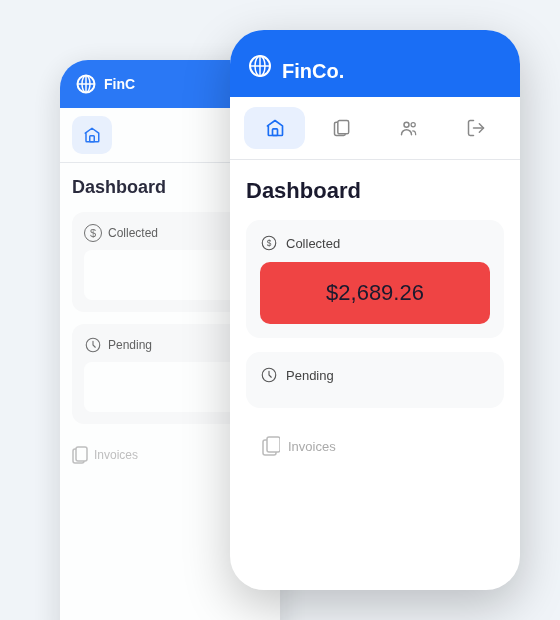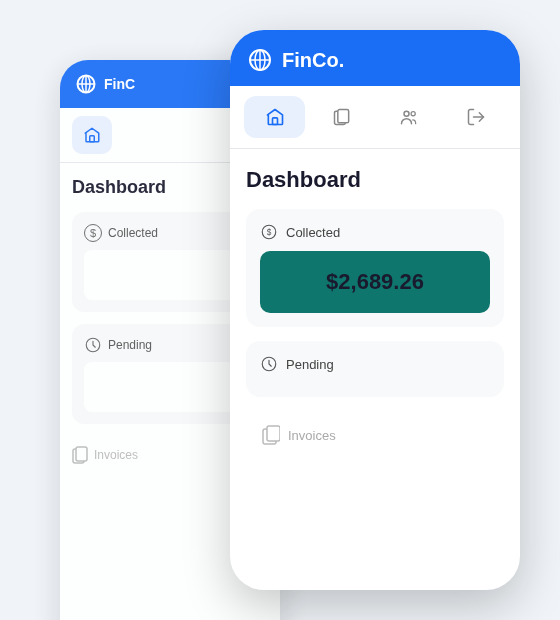--- a/index.html
+++ b/index.html
@@ -119,20 +119,21 @@
       gap: 10px;
     }
 
     .phone-front .header-logo {
       color: #fff;
       font-size: 20px;
       font-weight: 700;
       display: flex;
       align-items: center;
       gap: 8px;
+      margin-top: 12px;
     }
 
     .phone-front .nav-bar {
       display: flex;
       padding: 10px 14px;
       gap: 6px;
       border-bottom: 1px solid #e5e7eb;
     }
 
     .phone-front .nav-item {
@@ -169,26 +170,26 @@
     .phone-front .card-label {
       display: flex;
       align-items: center;
       gap: 8px;
       font-size: 13px;
       color: #444;
       margin-bottom: 10px;
     }
 
     .phone-front .card-value-box {
-      background: #0f766e;
+      background: #ef4444;
       border-radius: 10px;
       padding: 18px;
       text-align: center;
       font-size: 22px;
-      font-weight: 700;
+      font-weight: 400;
       color: #1a1a2e;
     }
 
     .phone-front .footer-item {
       display: flex;
       align-items: center;
       gap: 8px;
       padding: 14px 16px;
       color: #aaa;
       font-size: 13px;

